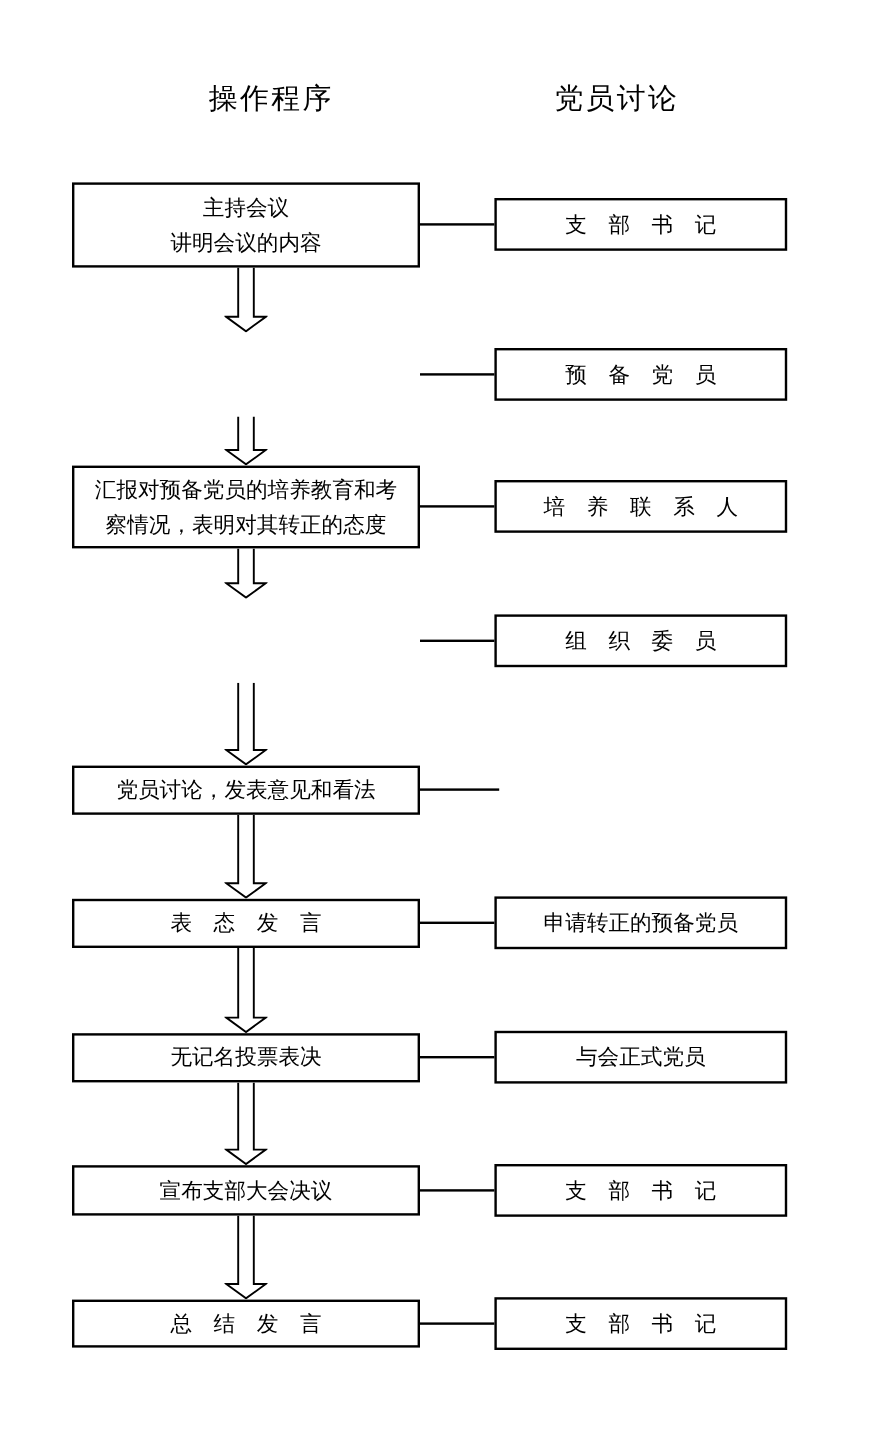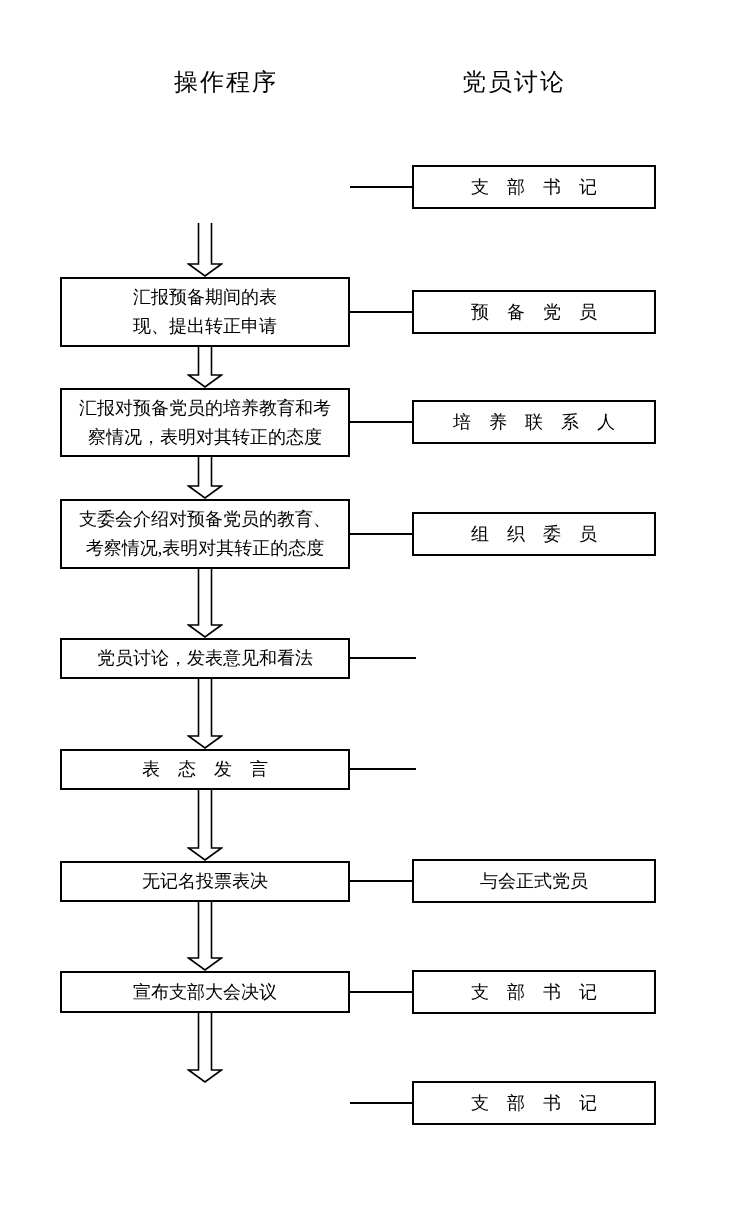--- a/index.html
+++ b/index.html
@@ -54,72 +54,72 @@
   }
 </style>
 </head>
 <body>
 
 <div class="page">
 
   <div class="col-header left">操作程序</div>
   <div class="col-header right">党员讨论</div>
 
+  <div class="box step-box" style="top:152px;height:71px">主持会议
+讲明会议的内容</div>
   <div class="conn" style="top:186px"></div>
   <div class="box actor-box" style="top:165px">支　部　书　记</div>
   <svg class="flow-arrow" style="top:223px" width="36" height="54" viewBox="0 0 36 54">
       <path d="M11.5 0 V41 H1.5 L18 53 L34.5 41 H24.5 V0"></path>
     </svg>
 
-  <div class="box step-box" style="top:277px;height:70px">汇报预备期间的表
-现、提出转正申请</div>
   <div class="conn" style="top:311px"></div>
   <div class="box actor-box" style="top:290px">预　备　党　员</div>
   <svg class="flow-arrow" style="top:347px" width="36" height="41" viewBox="0 0 36 41">
       <path d="M11.5 0 V28 H1.5 L18 40 L34.5 28 H24.5 V0"></path>
     </svg>
 
   <div class="box step-box" style="top:388px;height:69px">汇报对预备党员的培养教育和考
 察情况，表明对其转正的态度</div>
   <div class="conn" style="top:421px"></div>
   <div class="box actor-box" style="top:400px">培　养　联　系　人</div>
   <svg class="flow-arrow" style="top:457px" width="36" height="42" viewBox="0 0 36 42">
       <path d="M11.5 0 V29 H1.5 L18 41 L34.5 29 H24.5 V0"></path>
     </svg>
 
-  <div class="box step-box" style="top:499px;height:70px">支委会介绍对预备党员的教育、
-考察情况,表明对其转正的态度</div>
   <div class="conn" style="top:533px"></div>
   <div class="box actor-box" style="top:512px">组　织　委　员</div>
   <svg class="flow-arrow" style="top:569px" width="36" height="69" viewBox="0 0 36 69">
       <path d="M11.5 0 V56 H1.5 L18 68 L34.5 56 H24.5 V0"></path>
     </svg>
 
   <div class="box step-box" style="top:638px;height:41px">党员讨论，发表意见和看法</div>
   <div class="conn" style="top:657px"></div>
   <svg class="flow-arrow" style="top:679px" width="36" height="70" viewBox="0 0 36 70">
       <path d="M11.5 0 V57 H1.5 L18 69 L34.5 57 H24.5 V0"></path>
     </svg>
 
   <div class="box step-box" style="top:749px;height:41px">表　态　发　言</div>
   <div class="conn" style="top:768px"></div>
+  <div class="box actor-box" style="top:747px">申请转正的预备党员</div>
   <svg class="flow-arrow" style="top:790px" width="36" height="71" viewBox="0 0 36 71">
       <path d="M11.5 0 V58 H1.5 L18 70 L34.5 58 H24.5 V0"></path>
     </svg>
 
   <div class="box step-box" style="top:861px;height:41px">无记名投票表决</div>
   <div class="conn" style="top:880px"></div>
   <div class="box actor-box" style="top:859px">与会正式党员</div>
   <svg class="flow-arrow" style="top:902px" width="36" height="69" viewBox="0 0 36 69">
       <path d="M11.5 0 V56 H1.5 L18 68 L34.5 56 H24.5 V0"></path>
     </svg>
 
   <div class="box step-box" style="top:971px;height:42px">宣布支部大会决议</div>
   <div class="conn" style="top:991px"></div>
   <div class="box actor-box" style="top:970px">支　部　书　记</div>
   <svg class="flow-arrow" style="top:1013px" width="36" height="70" viewBox="0 0 36 70">
       <path d="M11.5 0 V57 H1.5 L18 69 L34.5 57 H24.5 V0"></path>
     </svg>
 
+  <div class="box step-box" style="top:1083px;height:40px">总　结　发　言</div>
   <div class="conn" style="top:1102px"></div>
   <div class="box actor-box" style="top:1081px">支　部　书　记</div>
 
 </div>
 
 </body></html>

